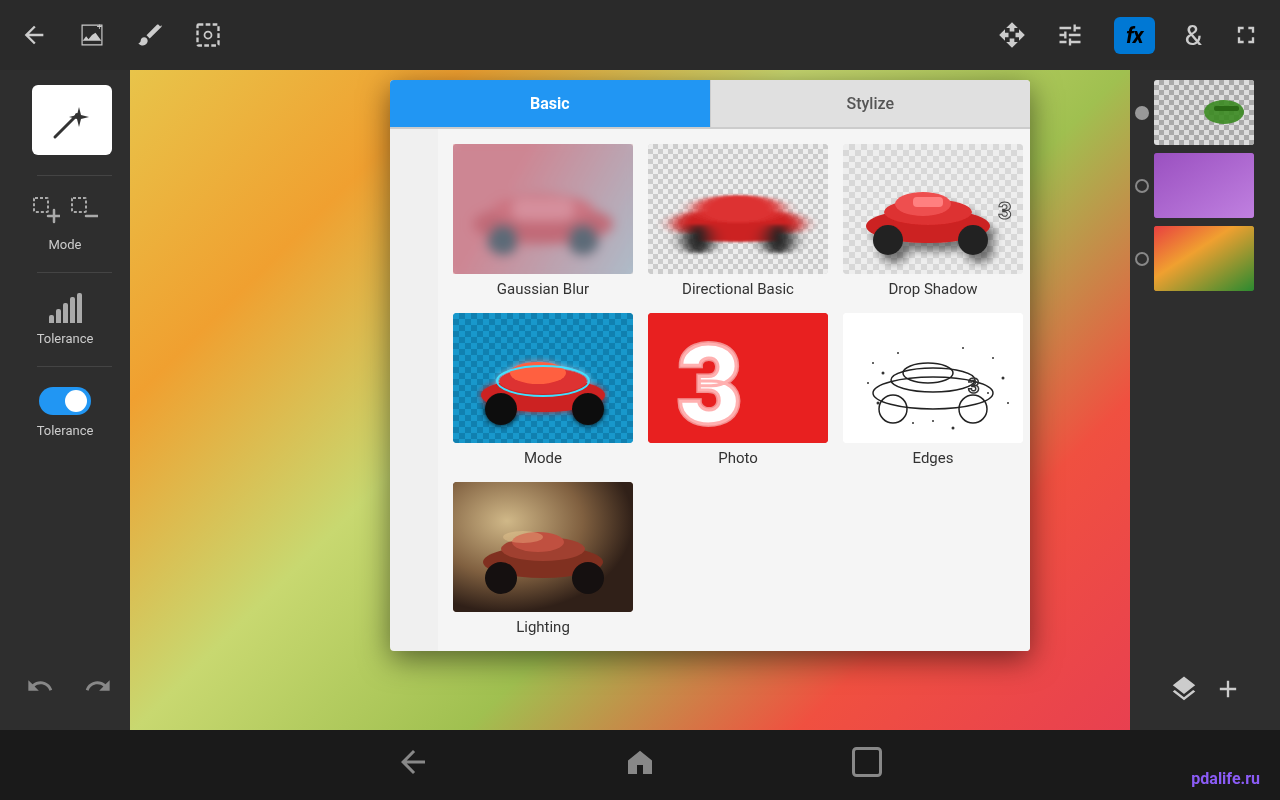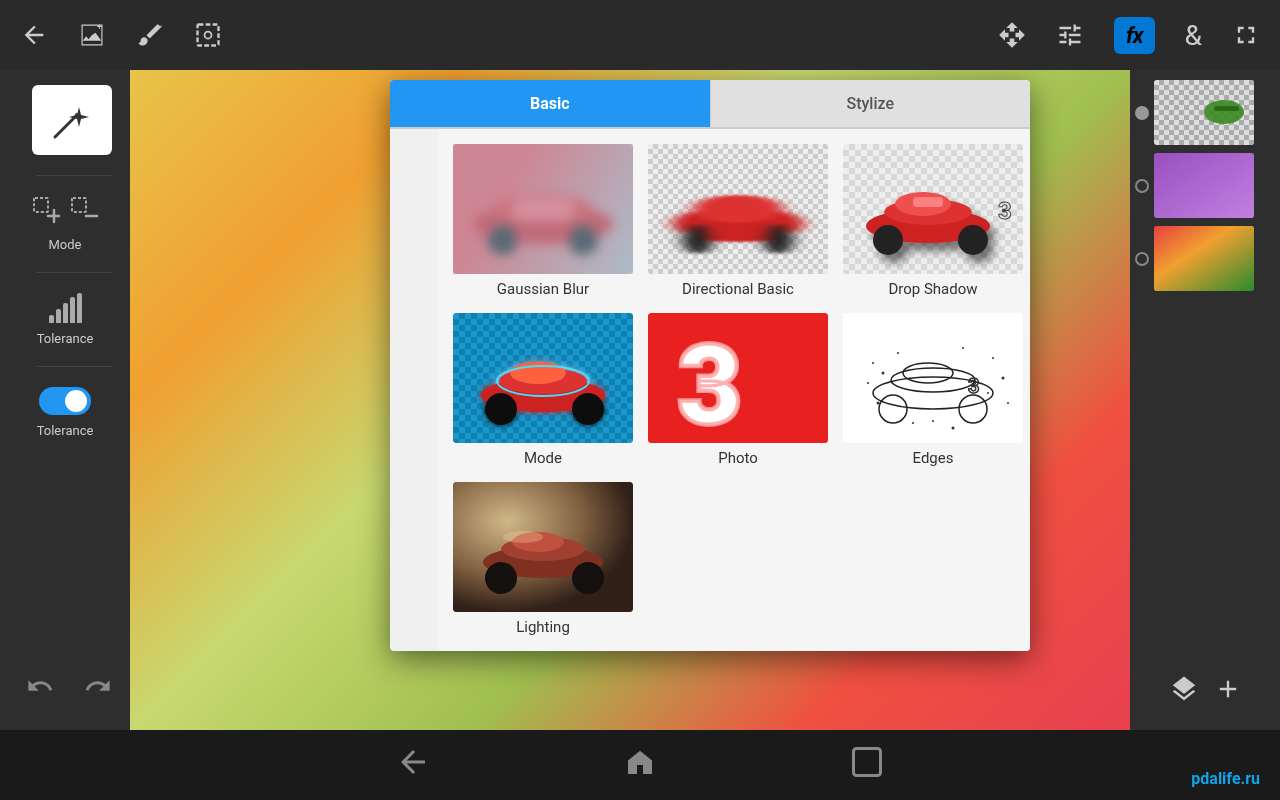--- a/index.html
+++ b/index.html
@@ -703,14 +703,14 @@
     </svg>
   </div>
   <div class="nav-icon">
     <svg width="36" height="36" viewBox="0 0 24 24">
       <rect x="3" y="3" width="18" height="18" rx="2" fill="none" stroke="#888" stroke-width="2"></rect>
     </svg>
   </div>
 </div>
 
 <div class="watermark">
-  <span style="color:#0ea5e9;font-size:16px;font-weight:bold;margin-left:48px;">pdalife.ru</span>
+  <span style="color:#8b5cf6;font-size:16px;font-weight:bold;margin-left:48px;">pdalife.ru</span>
 </div>
 
 </body></html>

